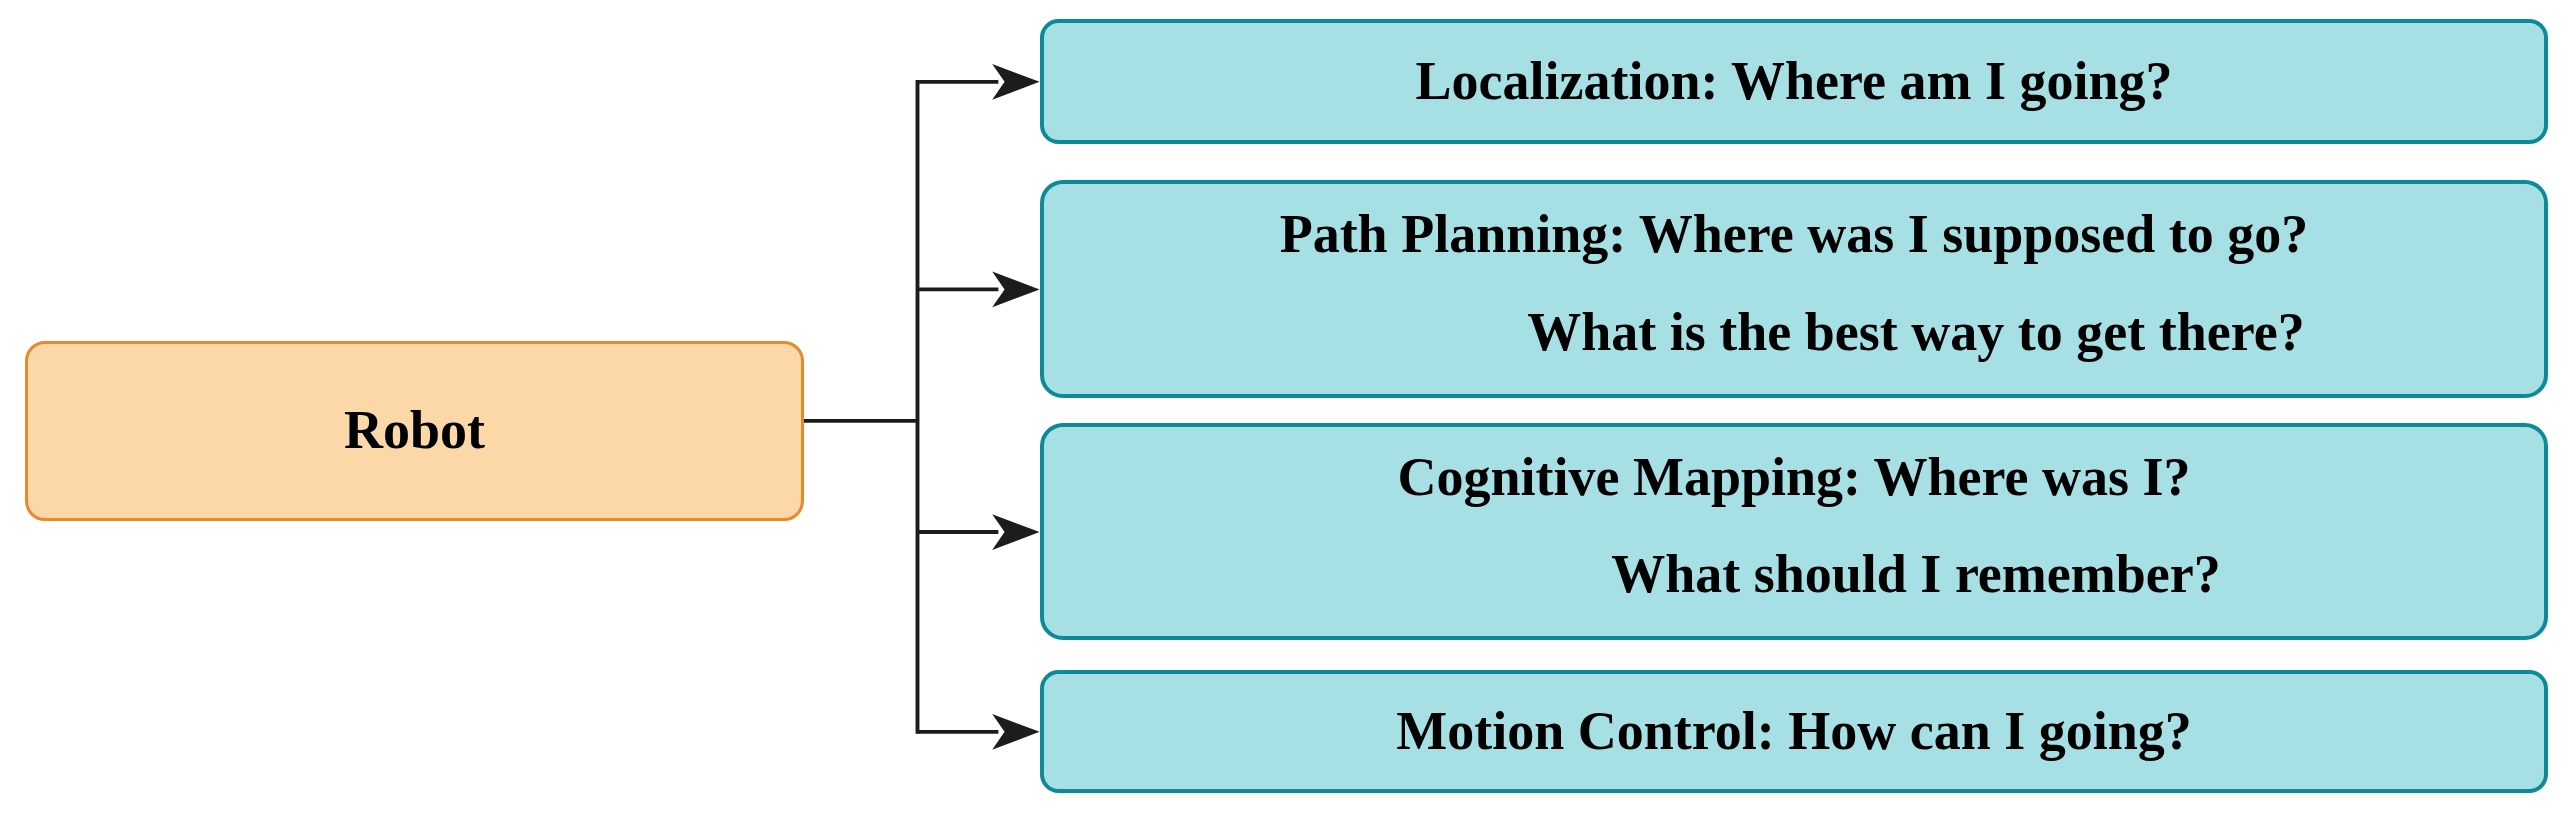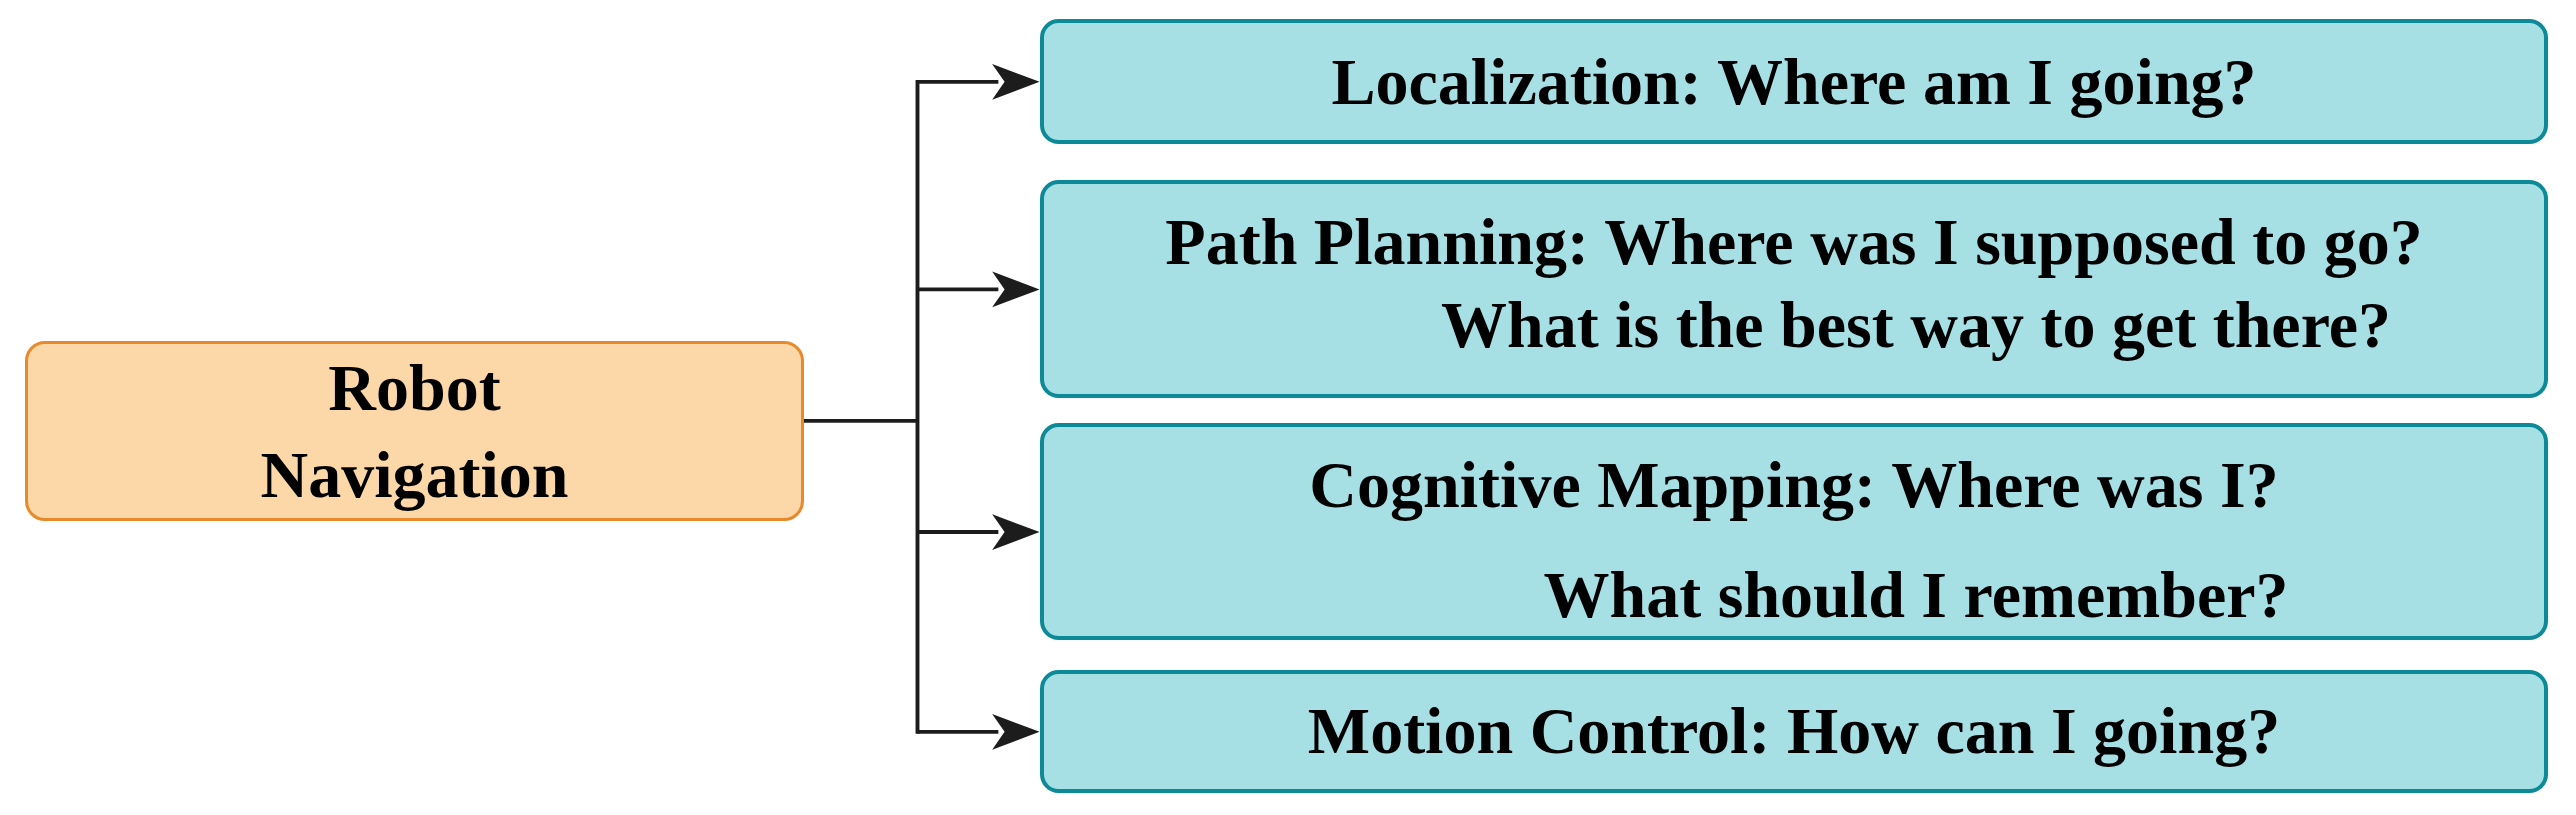--- a/index.html
+++ b/index.html
@@ -36,21 +36,21 @@
   }
   .connectors polygon {
     fill: var(--connector);
     stroke: none;
   }
   .node {
     position: absolute;
     border-radius: 20px;
     color: var(--text);
     font-weight: bold;
-    font-size: 66px;
+    font-size: 54px;
     line-height: 1.25;
     text-align: center;
   }
   .root-node {
     left: 25px; top: 341px;
     width: 779px; height: 180px;
     background: var(--root-fill);
     border: 3.9px solid var(--root-border);
     display: flex;
     flex-direction: column;
@@ -67,20 +67,21 @@
     display: flex;
     flex-direction: column;
     align-items: stretch;
   }
   .child-node.single {
     justify-content: center;
   }
   .child-node.double {
     justify-content: space-between;
     padding: 17px 0 28px 0;
+    border-radius: 23px;
   }
   .node-line { width: 100%; text-align: center; }
   .node-line.offset { transform: translateX(122px); }
   #child-0 { top: 19.4px;  height: 125px; }
   #child-1 { top: 180px; height: 218px; }
   #child-2 { top: 423px; height: 217px; gap: 27px; }
   #child-3 { top: 670px; height: 123px; }
 </style>
 </head>
 <body>
@@ -99,21 +100,20 @@
     <path d="M1180 941 H1284"></path>
 
     <polygon points="1337,105 1276,82 1292,105 1276,128"></polygon>
     <polygon points="1337,372 1276,349 1292,372 1276,395"></polygon>
     <polygon points="1337,684 1276,661 1292,684 1276,707"></polygon>
     <polygon points="1337,941 1276,918 1292,941 1276,964"></polygon>
   </svg>
 
   <div class="node root-node" id="root-node">
     <div class="node-line">Robot</div>
-    <div class="node-line">Navigation</div>
   </div>
 
   <div class="node child-node single" id="child-0">
     <div class="node-line">Localization: Where am I going?</div>
   </div>
 
   <div class="node child-node double" id="child-1">
     <div class="node-line">Path Planning: Where was I supposed to go?</div>
     <div class="node-line offset">What is the best way to get there?</div>
   </div>

